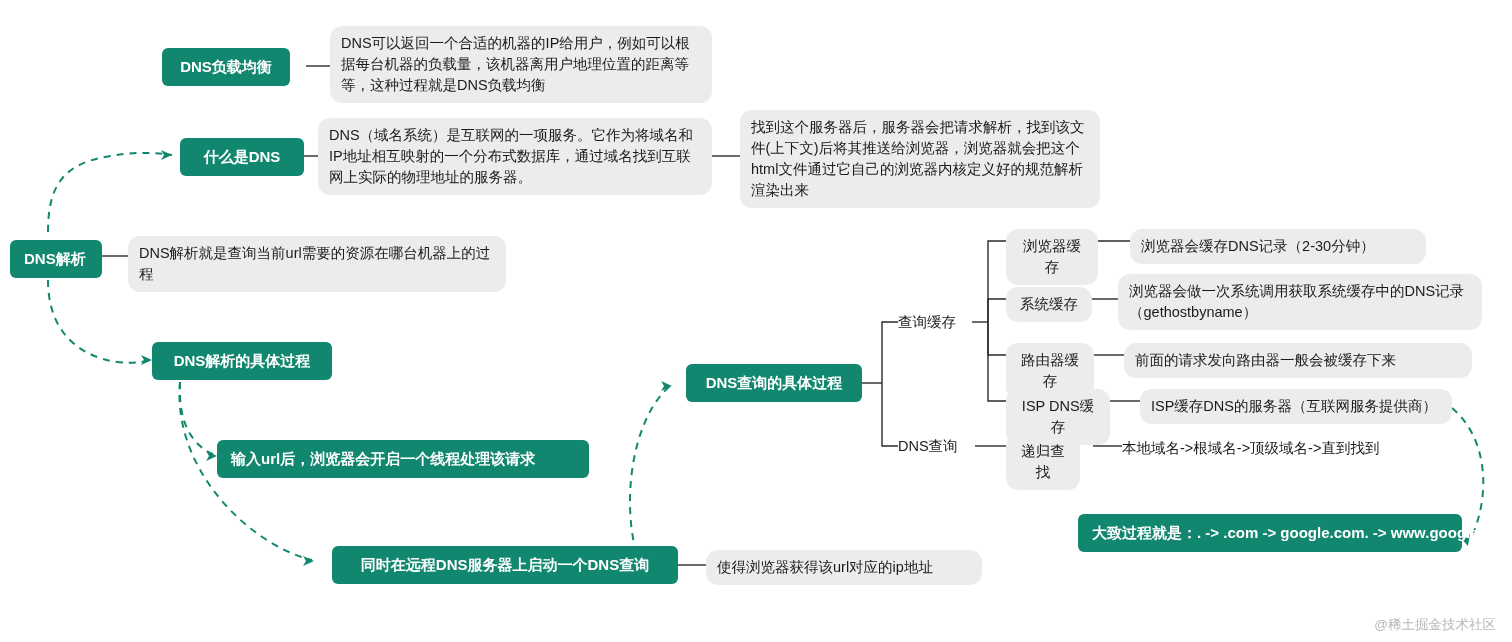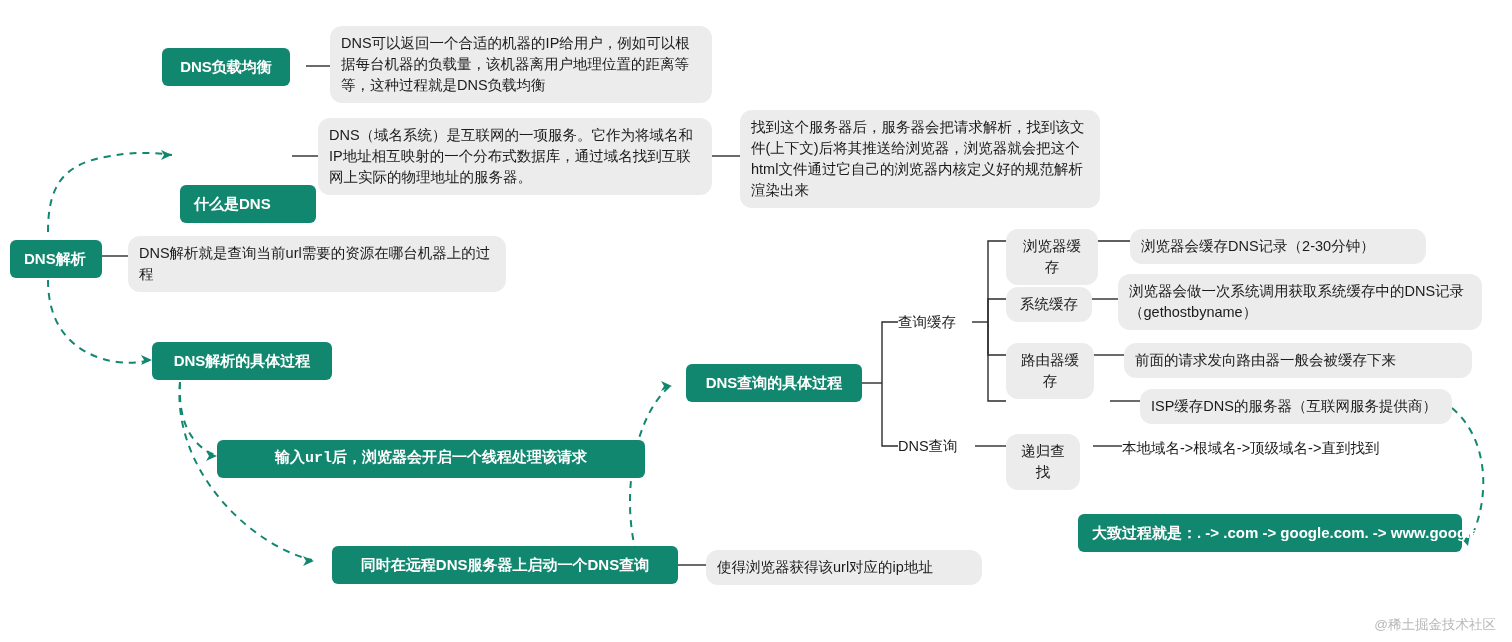--- a/index.html
+++ b/index.html
@@ -112,41 +112,41 @@
   </div>
 
   <div class="node green" style="left:162px; top:48px; width:128px; text-align:center;">
     <span>DNS负载均衡</span>
   </div>
 
   <div class="node grey" style="left:330px; top:26px; width:382px;">
     <span>DNS可以返回一个合适的机器的IP给用户，例如可以根据每台机器的负载量，该机器离用户地理位置的距离等等，这种过程就是DNS负载均衡</span>
   </div>
 
-  <div class="node green" style="left:180px; top:138px; width:136px; margin-top:47px;">
+  <div class="node green" style="left:180px; top:138px; width:124px; text-align:center;">
     <span>什么是DNS</span>
   </div>
 
   <div class="node grey" style="left:318px; top:118px; width:394px;">
     <span>DNS（域名系统）是互联网的一项服务。它作为将域名和IP地址相互映射的一个分布式数据库，通过域名找到互联网上实际的物理地址的服务器。</span>
   </div>
 
   <div class="node grey" style="left:740px; top:110px; width:360px;">
     <span>找到这个服务器后，服务器会把请求解析，找到该文件(上下文)后将其推送给浏览器，浏览器就会把这个html文件通过它自己的浏览器内核定义好的规范解析渲染出来</span>
   </div>
 
   <div class="node grey" style="left:128px; top:236px; width:378px;">
     <span>DNS解析就是查询当前url需要的资源在哪台机器上的过程</span>
   </div>
 
   <div class="node green" style="left:152px; top:342px; width:180px; text-align:center;">
     <span>DNS解析的具体过程</span>
   </div>
 
-  <div class="node green" style="left:217px; top:440px; width:428px; text-align:center;font-family:Liberation Mono, monospace;">
+  <div class="node green" style="left:217px; top:440px; width:372px; ">
     <span>输入url后，浏览器会开启一个线程处理该请求</span>
   </div>
 
   <div class="node green" style="left:332px; top:546px; width:346px; text-align:center;">
     <span>同时在远程DNS服务器上启动一个DNS查询</span>
   </div>
 
   <div class="node grey" style="left:706px; top:550px; width:276px;">
     <span>使得浏览器获得该url对应的ip地址</span>
   </div>
@@ -176,20 +176,23 @@
   </div>
 
   <div class="node grey" style="left:1006px; top:343px; width:88px; text-align:center;">
     <span>路由器缓存</span>
   </div>
 
   <div class="node grey" style="left:1124px; top:343px; width:348px;">
     <span>前面的请求发向路由器一般会被缓存下来</span>
   </div>
 
+  <div class="node grey" style="left:1006px; top:389px; width:104px; text-align:center;">
+    <span>ISP DNS缓存</span>
+  </div>
 
   <div class="node grey" style="left:1140px; top:389px; width:312px;">
     <span>ISP缓存DNS的服务器（互联网服务提供商）</span>
   </div>
 
   <div class="node plain" style="left:898px; top:434px;">
     <span>DNS查询</span>
   </div>
 
   <div class="node grey" style="left:1006px; top:434px; width:74px; text-align:center;">

